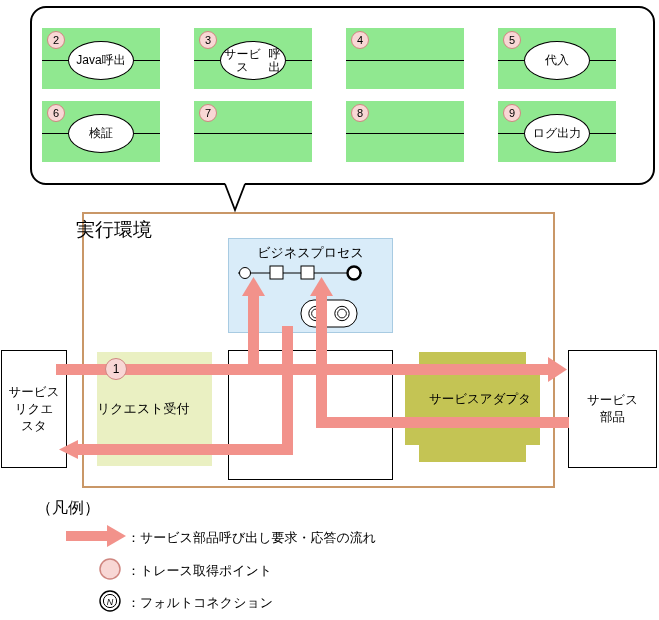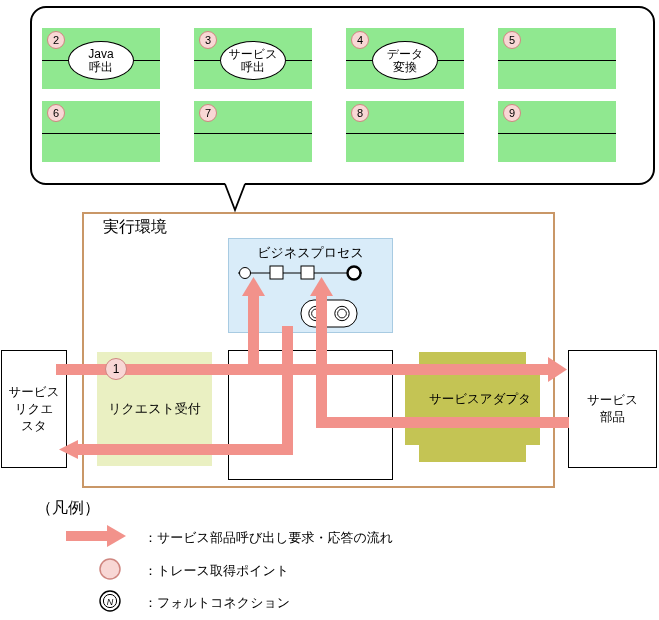--- a/index.html
+++ b/index.html
@@ -7,41 +7,41 @@
   body{font-family:"Liberation Sans","DejaVu Sans",sans-serif;color:#000}
   .stage{position:relative;width:659px;height:620px;background:#fff;overflow:hidden}
 
   
   .balloon{position:absolute;left:30px;top:6px;width:625px;height:179px;border:2px solid #000;border-radius:16px;background:#fff}
 
   
   .gbox{position:absolute;width:118px;height:61px;background:var(--green,#90e890)}
   .gline{position:absolute;left:0;right:0;top:32px;border-top:1px solid #000}
   .gellipse{position:absolute;left:26px;top:13px;width:66px;height:39px;background:#fff;border:1px solid #000;border-radius:50%;
-            display:flex;flex-direction:column;align-items:center;justify-content:center;
+            display:flex;align-items:center;justify-content:center;
             font-size:12px;line-height:13px;text-align:center;z-index:1}
   .eline{display:block}
   .numcircle{position:absolute;left:5px;top:3px;width:18px;height:18px;border-radius:50%;
              background:var(--pink-fill,#f8d7d5);border:1px solid var(--pink-border,#cf8680);
              display:flex;align-items:center;justify-content:center;font-size:11px;z-index:2}
 
   
   .env{position:absolute;left:82px;top:212px;width:473px;height:276px;border:2px solid var(--env-border,#c99767);background:#fff}
-  .env-label{position:absolute;left:103px;top:217px;font-size:16px}
+  .env-label{position:absolute;left:76px;top:217px;font-size:19px}
 
   .bp{position:absolute;left:228px;top:238px;width:165px;height:95px;background:var(--bp-fill,#d9ecf9);border:1px solid var(--bp-border,#a8cbe2)}
   .bp-label{position:absolute;left:228px;top:244px;width:165px;text-align:center;font-size:13px}
 
   .midbox{position:absolute;left:228px;top:350px;width:165px;height:130px;border:1px solid #000;background:#fff}
 
   .requester{position:absolute;left:1px;top:350px;width:66px;height:118px;border:1px solid #000;background:#fff;
              display:flex;flex-direction:column;align-items:center;justify-content:center;
              font-size:12.5px;line-height:17px;text-align:center}
   .reqbox{position:absolute;left:97px;top:352px;width:115px;height:114px;background:var(--request-fill,#eaf0c2);
-          display:flex;align-items:center;justify-content:center;font-size:13px}
+          display:flex;align-items:center;justify-content:flex-start;font-size:13px}
 
   .adapter-v{position:absolute;left:419px;top:352px;width:107px;height:110px;background:var(--adapter-fill,#c4c454)}
   .adapter-h{position:absolute;left:405px;top:368px;width:135px;height:77px;background:var(--adapter-fill,#c4c454)}
   .adapter-label{position:absolute;left:405px;top:391px;width:150px;text-align:center;font-size:12.5px}
 
   .parts{position:absolute;left:568px;top:350px;width:89px;height:118px;border:1px solid #000;background:#fff;
          display:flex;flex-direction:column;align-items:center;justify-content:center;
          font-size:12.5px;line-height:17px;text-align:center}
 
   
@@ -51,21 +51,21 @@
   .tails{fill:none;stroke:#000;stroke-width:1.8}
   .shape-stroke{fill:#fff;stroke:#000;stroke-width:1}
   .lgc{fill:var(--pink-fill,#f8d7d5);stroke:var(--pink-border,#cf8680);stroke-width:1.5}
 
   .trace-pt{position:absolute;left:105px;top:358px;width:22px;height:22px;border-radius:50%;
             background:var(--pink-fill,#f8d7d5);border:1.5px solid var(--pink-border,#cf8680);
             display:flex;align-items:center;justify-content:center;font-size:12px;z-index:6}
 
   
   .legend-title{position:absolute;left:36px;top:498px;font-size:16px}
-  .lg-text{position:absolute;left:144px;font-size:13px}
+  .lg-text{position:absolute;left:127px;font-size:13px}
   .lg-arrow-text{top:529px}
   .lg-trace-text{top:562px}
   .lg-fault-text{top:594px}
 </style>
 </head>
 <body>
 
 <div class="stage">
 
   <div class="balloon"></div>
@@ -81,44 +81,52 @@
   <div class="gbox" style="left:194px;top:28px">
     <span class="gline"></span>
     <span class="gellipse">
       <span class="eline">サービス</span>
       <span class="eline">呼出</span>
     </span>
     <span class="numcircle">3</span>
   </div>
   <div class="gbox" style="left:346px;top:28px">
     <span class="gline"></span>
-    <span class="gellipse">
-      <span class="eline">データ</span>
-      <span class="eline">変換</span>
-    </span>
     <span class="numcircle">4</span>
   </div>
   <div class="gbox" style="left:498px;top:28px">
     <span class="gline"></span>
+    <span class="gellipse">
+      <span class="eline">代入</span>
+      <span class="eline"></span>
+    </span>
     <span class="numcircle">5</span>
   </div>
   <div class="gbox" style="left:42px;top:101px">
     <span class="gline"></span>
+    <span class="gellipse">
+      <span class="eline">検証</span>
+      <span class="eline"></span>
+    </span>
     <span class="numcircle">6</span>
   </div>
   <div class="gbox" style="left:194px;top:101px">
     <span class="gline"></span>
     <span class="numcircle">7</span>
   </div>
   <div class="gbox" style="left:346px;top:101px">
     <span class="gline"></span>
     <span class="numcircle">8</span>
   </div>
   <div class="gbox" style="left:498px;top:101px">
     <span class="gline"></span>
+    <span class="gellipse">
+      <span class="eline">ログ出力</span>
+      <span class="eline"></span>
+    </span>
     <span class="numcircle">9</span>
   </div>
 
   <div class="env"></div>
   <div class="env-label">実行環境</div>
 
   <div class="bp"></div>
   <div class="bp-label">ビジネスプロセス</div>
 
   <div class="midbox"></div>

